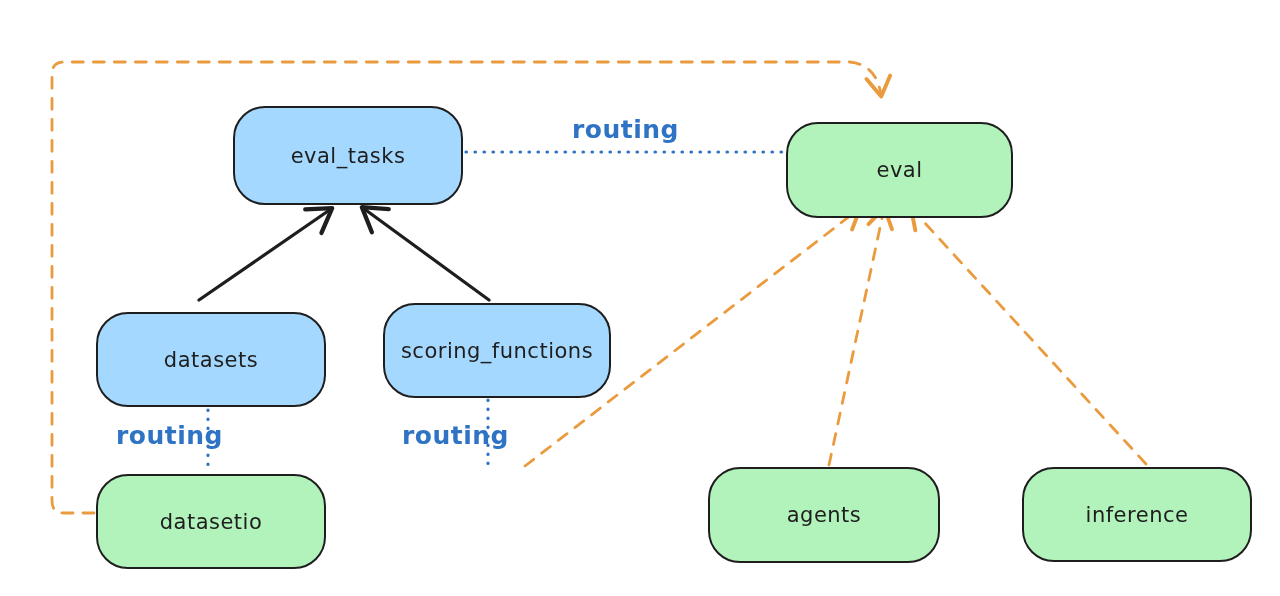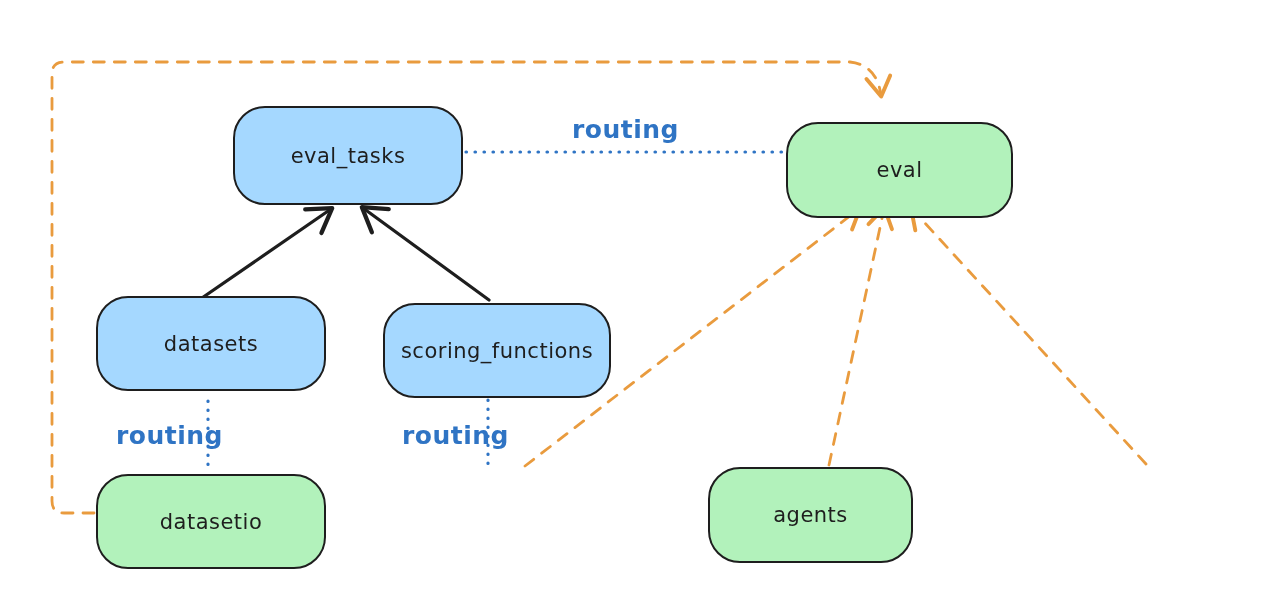--- a/index.html
+++ b/index.html
@@ -73,37 +73,40 @@
   </svg>
 
   <div class="node node-blue" style="left:233px;top:106px;width:230px;height:99px">
     <span class="node-label">eval_tasks</span>
   </div>
 
   <div class="node node-green" style="left:786px;top:122px;width:227px;height:96px">
     <span class="node-label">eval</span>
   </div>
 
-  <div class="node node-blue" style="left:96px;top:296px;width:230px;height:95px">
+  <div class="node node-blue" style="left:96px;top:312px;width:230px;height:95px">
     <span class="node-label">datasets</span>
   </div>
 
   <div class="node node-blue" style="left:383px;top:303px;width:228px;height:95px">
     <span class="node-label">scoring_functions</span>
   </div>
 
   <div class="node node-green" style="left:96px;top:474px;width:230px;height:95px">
     <span class="node-label">datasetio</span>
   </div>
 
 
-  <div class="node node-green" style="left:708px;top:467px;width:205px;height:96px">
+  <div class="node node-green" style="left:708px;top:467px;width:232px;height:96px">
     <span class="node-label">agents</span>
   </div>
 
+  <div class="node node-green" style="left:1022px;top:467px;width:230px;height:95px">
+    <span class="node-label">inference</span>
+  </div>
 
   <div class="edge-label" style="left:572px;top:115px;width:92px">routing</div>
 
   <div class="edge-label" style="left:116px;top:421px;width:84px">routing</div>
 
   <div class="edge-label" style="left:402px;top:421px;width:84px">routing</div>
 
 </div>
 
 </body></html>

